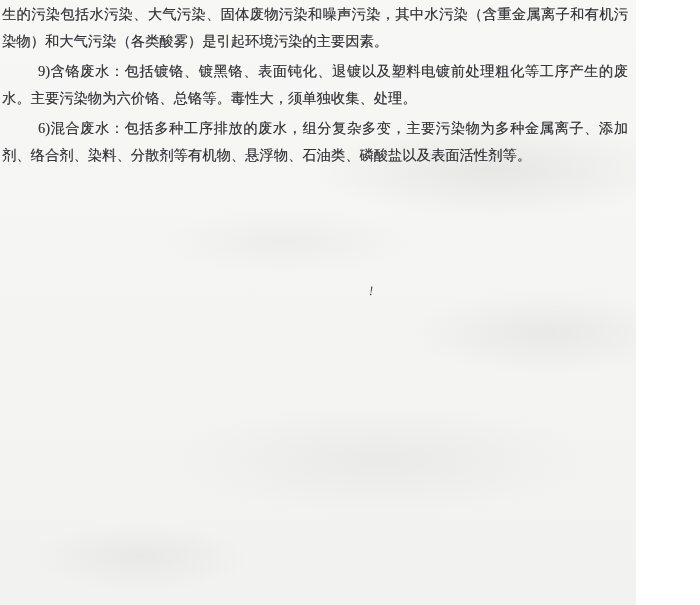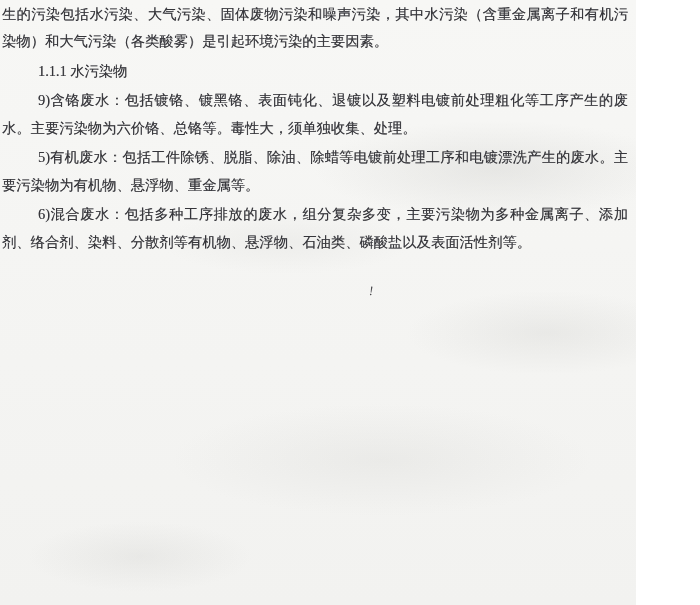--- a/index.html
+++ b/index.html
@@ -50,27 +50,25 @@
     text-shadow: none;
     transform: rotate(8deg);
   }
 </style>
 </head>
 <body>
 
 <div class="page">
   <p class="para no-indent">生的污染包括水污染、大气污染、固体废物污染和噪声污染，其中水污染（含重金属离子和有机污染物）和大气污染（各类酸雾）是引起环境污染的主要因素。</p>
 
-  <p class="heading">1.1.1 水污染物</p>
 
 
 
 
 
   <p class="para">9)含铬废水：包括镀铬、镀黑铬、表面钝化、退镀以及塑料电镀前处理粗化等工序产生的废水。主要污染物为六价铬、总铬等。毒性大，须单独收集、处理。</p>
 
 
-  <p class="para">5)有机废水：包括工件除锈、脱脂、除油、除蜡等电镀前处理工序和电镀漂洗产生的废水。主要污染物为有机物、悬浮物、重金属等。</p>
 
   <p class="para">6)混合废水：包括多种工序排放的废水，组分复杂多变，主要污染物为多种金属离子、添加剂、络合剂、染料、分散剂等有机物、悬浮物、石油类、磷酸盐以及表面活性剂等。</p>
 
   <span class="artifact">!</span>
 </div>
 
 </body></html>

